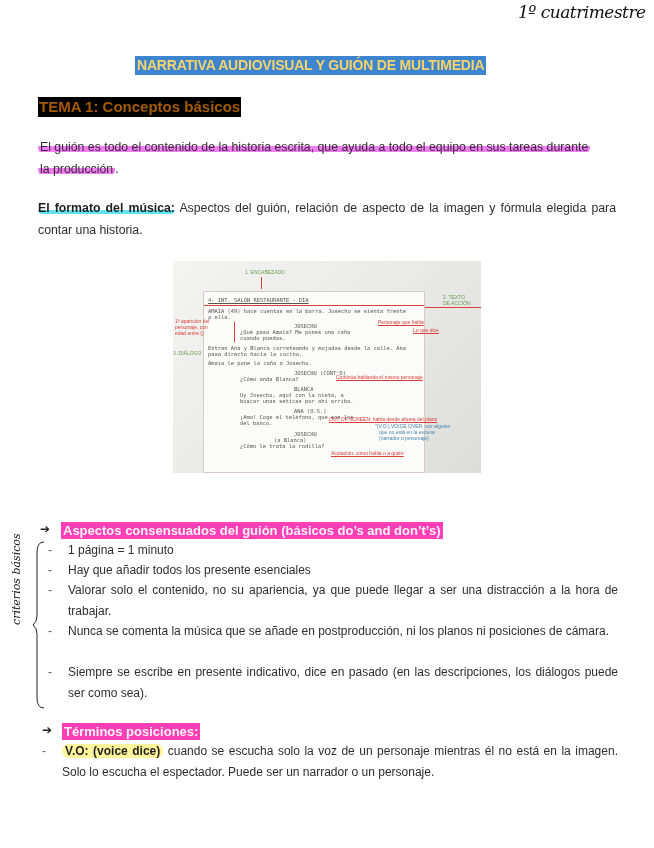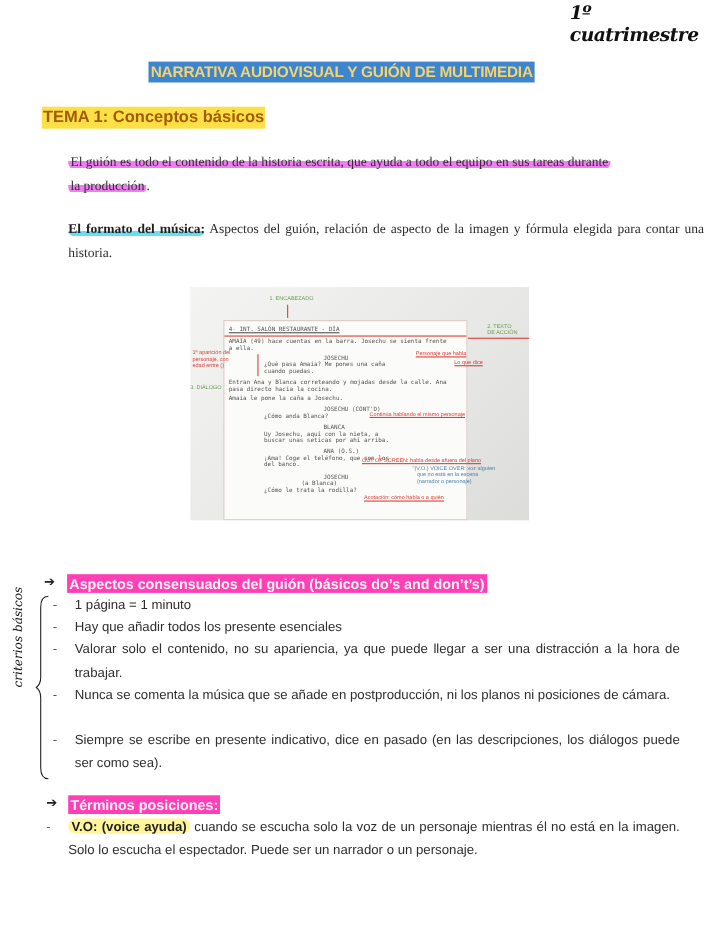--- a/index.html
+++ b/index.html
@@ -1,28 +1,28 @@
 <!DOCTYPE html>
 <html><head>
 <meta charset="utf-8">
 <style>
   html, body { margin:0; padding:0; background:#ffffff; }
   body { width:654px; height:848px; position:relative; overflow:hidden;
          font-family:"DejaVu Sans", sans-serif; color:#2b2b2b; }
   .abs { position:absolute; }
   .hand { font-family:"DejaVu Serif", serif; font-style:italic; color:#111; }
-  #cuatri { left:518px; top:2px; font-size:17px; letter-spacing:-0.5px;font-weight:bold; }
+  #cuatri { left:518px; top:2px; font-size:17px; letter-spacing:-0.5px; }
   #main-title { left:135px; top:56px; height:19px; background:#3d86cf; color:#f7d36a;
                 font-family:"Liberation Sans", sans-serif; font-weight:bold; font-size:14px;
                 line-height:19px; padding:0 2px; letter-spacing:-0.2px; white-space:nowrap; }
-  #tema { left:38px; top:97px; height:20px; background:#fde047; color:#a35a00;
+  #tema { left:38px; top:97px; height:20px; background:#000000; color:#a35a00;
           font-family:"Liberation Sans", sans-serif; font-weight:bold; font-size:15px; line-height:20px;
           padding:0 1px; white-space:nowrap; }
   .para { left:38px; width:578px; font-size:12.3px; line-height:22px;
-          font-family:Liberation Serif, serif; color:#2e2e2e;margin-left:24px; }
+          font-family:Liberation Sans, sans-serif; color:#2e2e2e; }
   .pink-hl { background:linear-gradient(to bottom, transparent 45%, #ef7ef0 45%, #ef7ef0 88%, transparent 88%);
              border-radius:6px; padding:0 2px; color:#3a2a3a; }
   .cyan-hl { background:linear-gradient(to bottom, transparent 62%, #62e2ee 62%, #62e2ee 95%, transparent 95%);
              border-radius:6px; font-weight:bold; color:#1f1f1f; }
   
   #script-img { left:173px; top:261px; width:308px; height:212px;
                 background:linear-gradient(135deg,#f4f4f2 0%,#e7e7e5 60%,#dcdcda 100%); overflow:hidden; }
   #script-paper { left:30px; top:30px; width:220px; height:180px; background:#fbfbf9;
                   border:1px solid #d9c9c4; }
   .mono { font-family:"DejaVu Sans Mono", monospace; font-size:5.4px; color:#555; white-space:nowrap; line-height:7px; }
@@ -135,14 +135,14 @@
 <div class="abs bullet-row" style="top:662px;">
   <span class="dash">-</span>
   <span class="btext">Siempre se escribe en presente indicativo, dice en pasado (en las descripciones, los diálogos puede ser como sea).</span>
 </div>
 
 <div class="abs arrow" style="left:42px;top:723px;">➔</div>
 <div class="abs section-h" style="left:62px;top:723px;">Términos posiciones:</div>
 
 <div class="abs bullet-row" style="left:42px;width:576px;top:741px;">
   <span class="dash">-</span>
-  <span class="btext"><span class="yellow-hl">V.O: (voice ayuda)</span><span> cuando se escucha solo la voz de un personaje mientras él no está en la imagen. Solo lo escucha el espectador. Puede ser un narrador o un personaje.</span></span>
+  <span class="btext"><span class="yellow-hl">V.O: (voice dice)</span><span> cuando se escucha solo la voz de un personaje mientras él no está en la imagen. Solo lo escucha el espectador. Puede ser un narrador o un personaje.</span></span>
 </div>
 
 </body></html>

